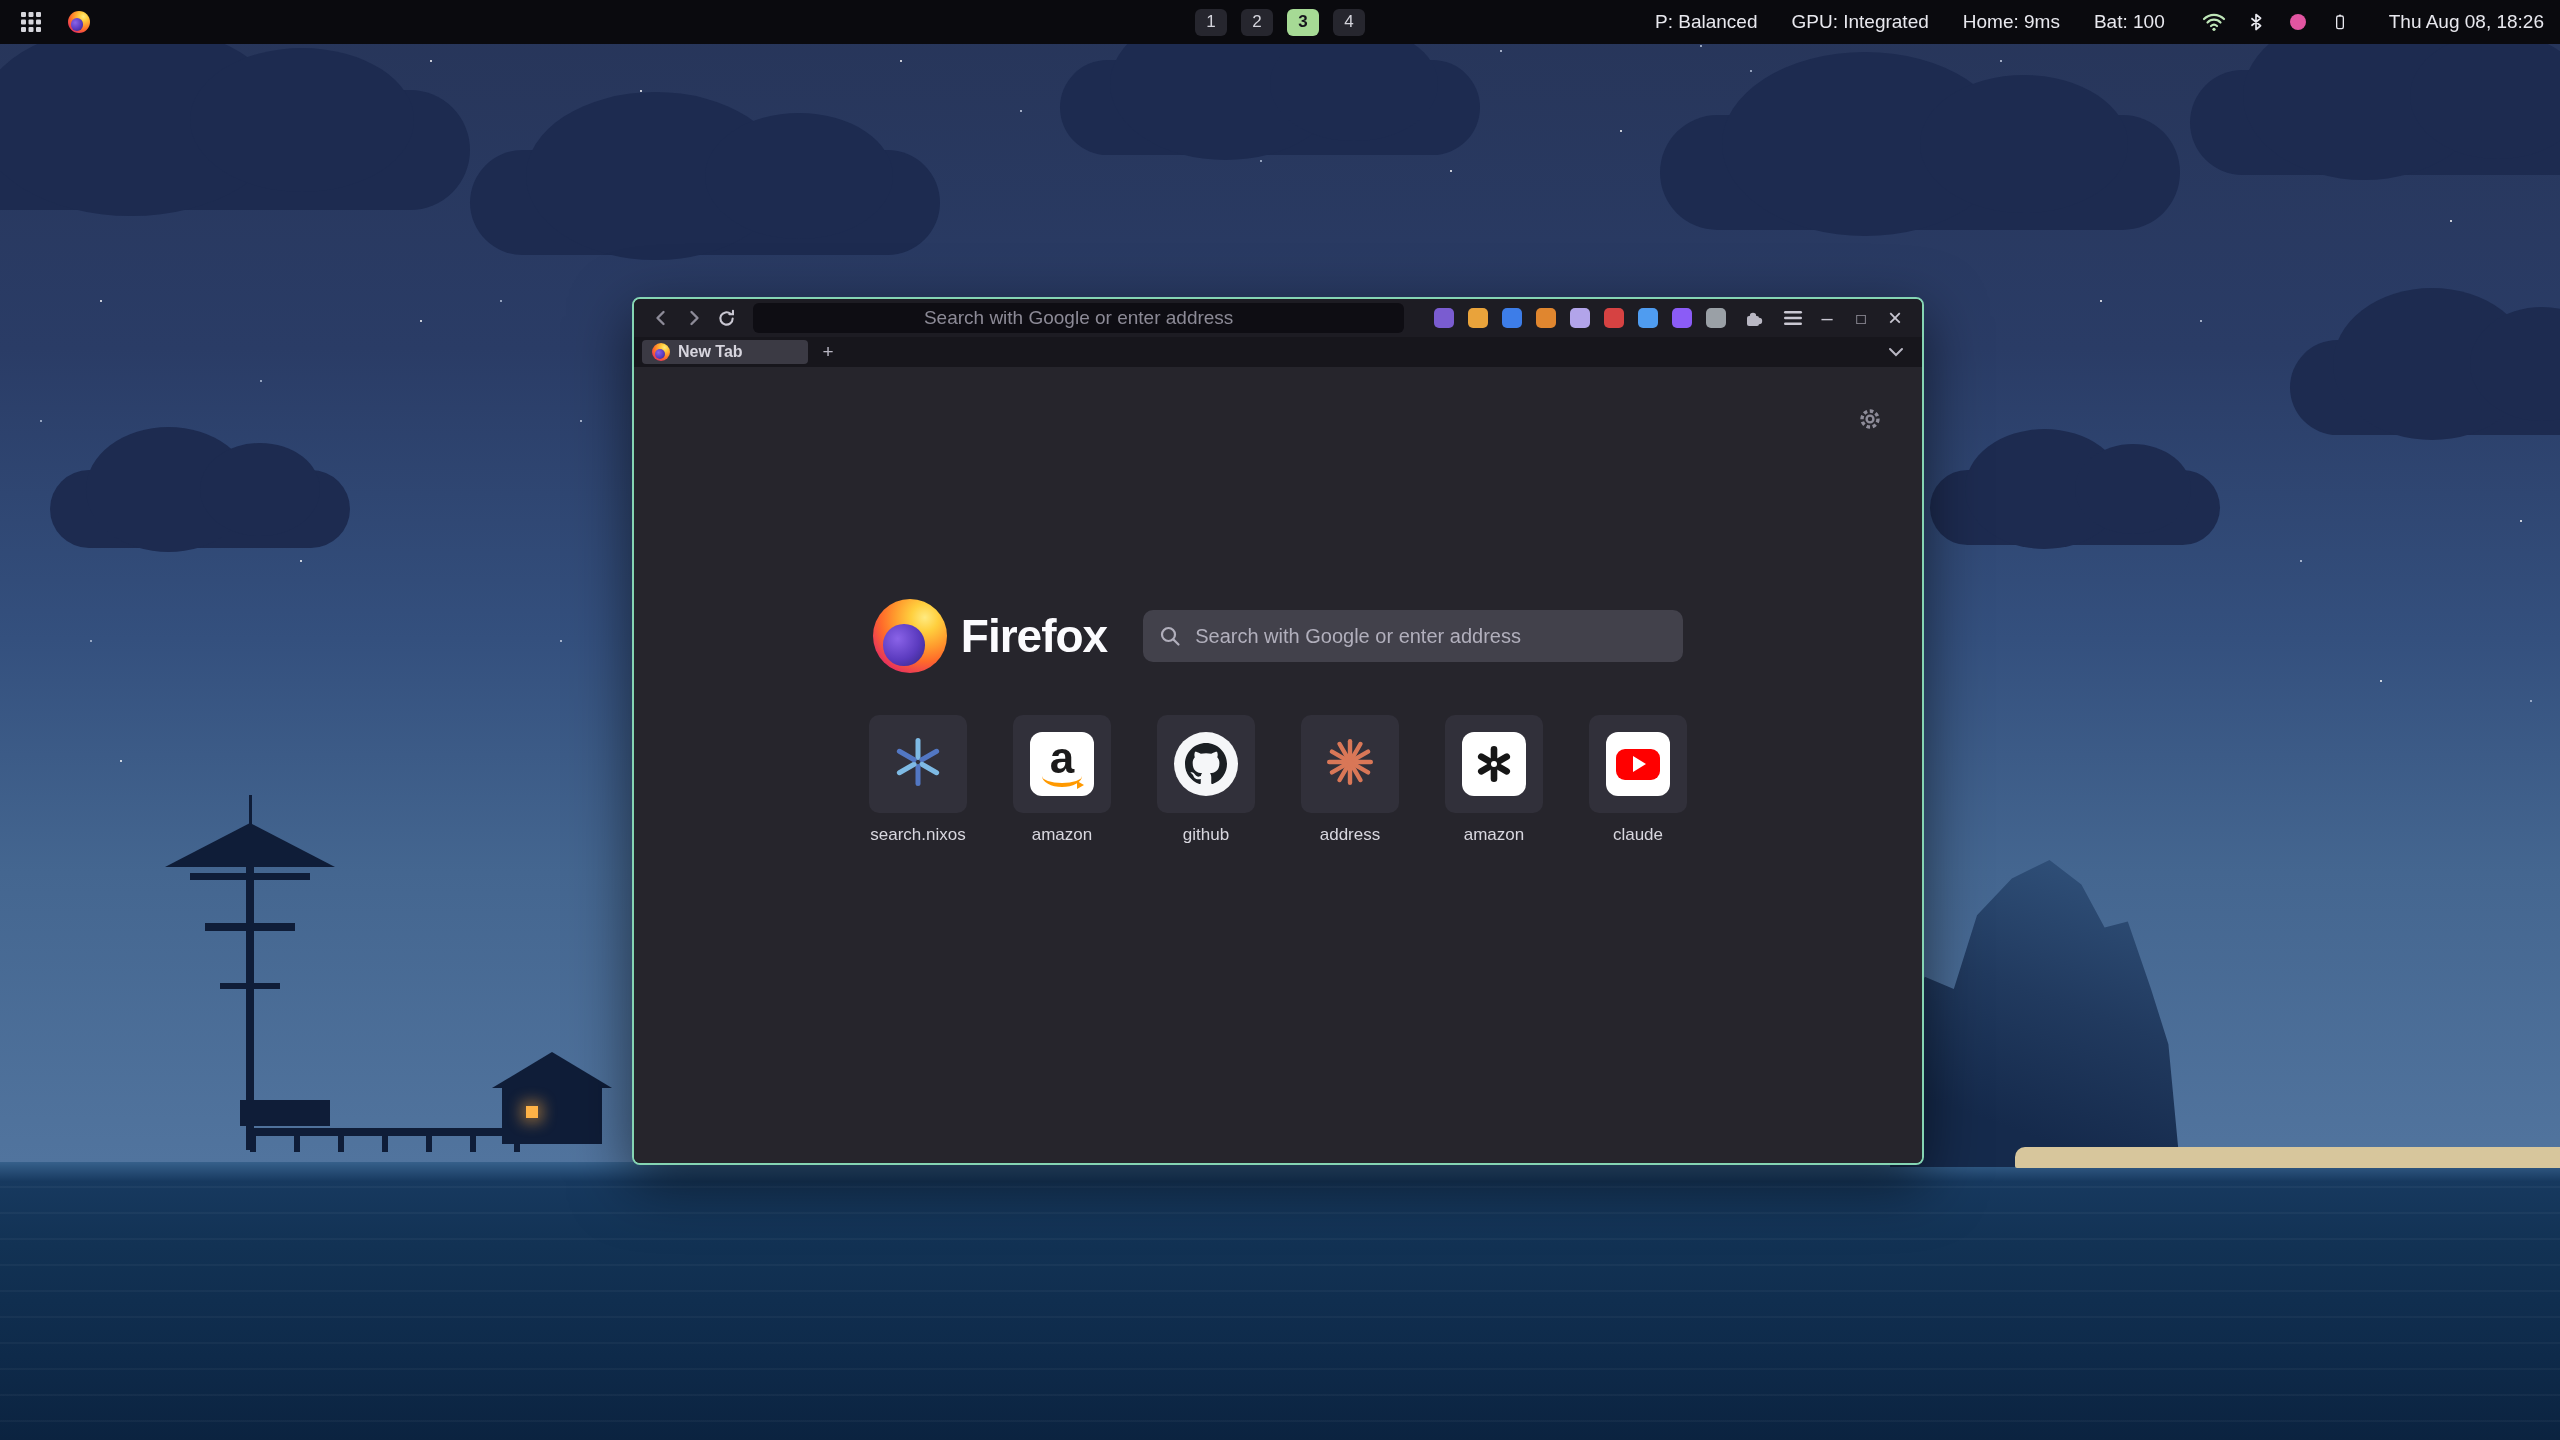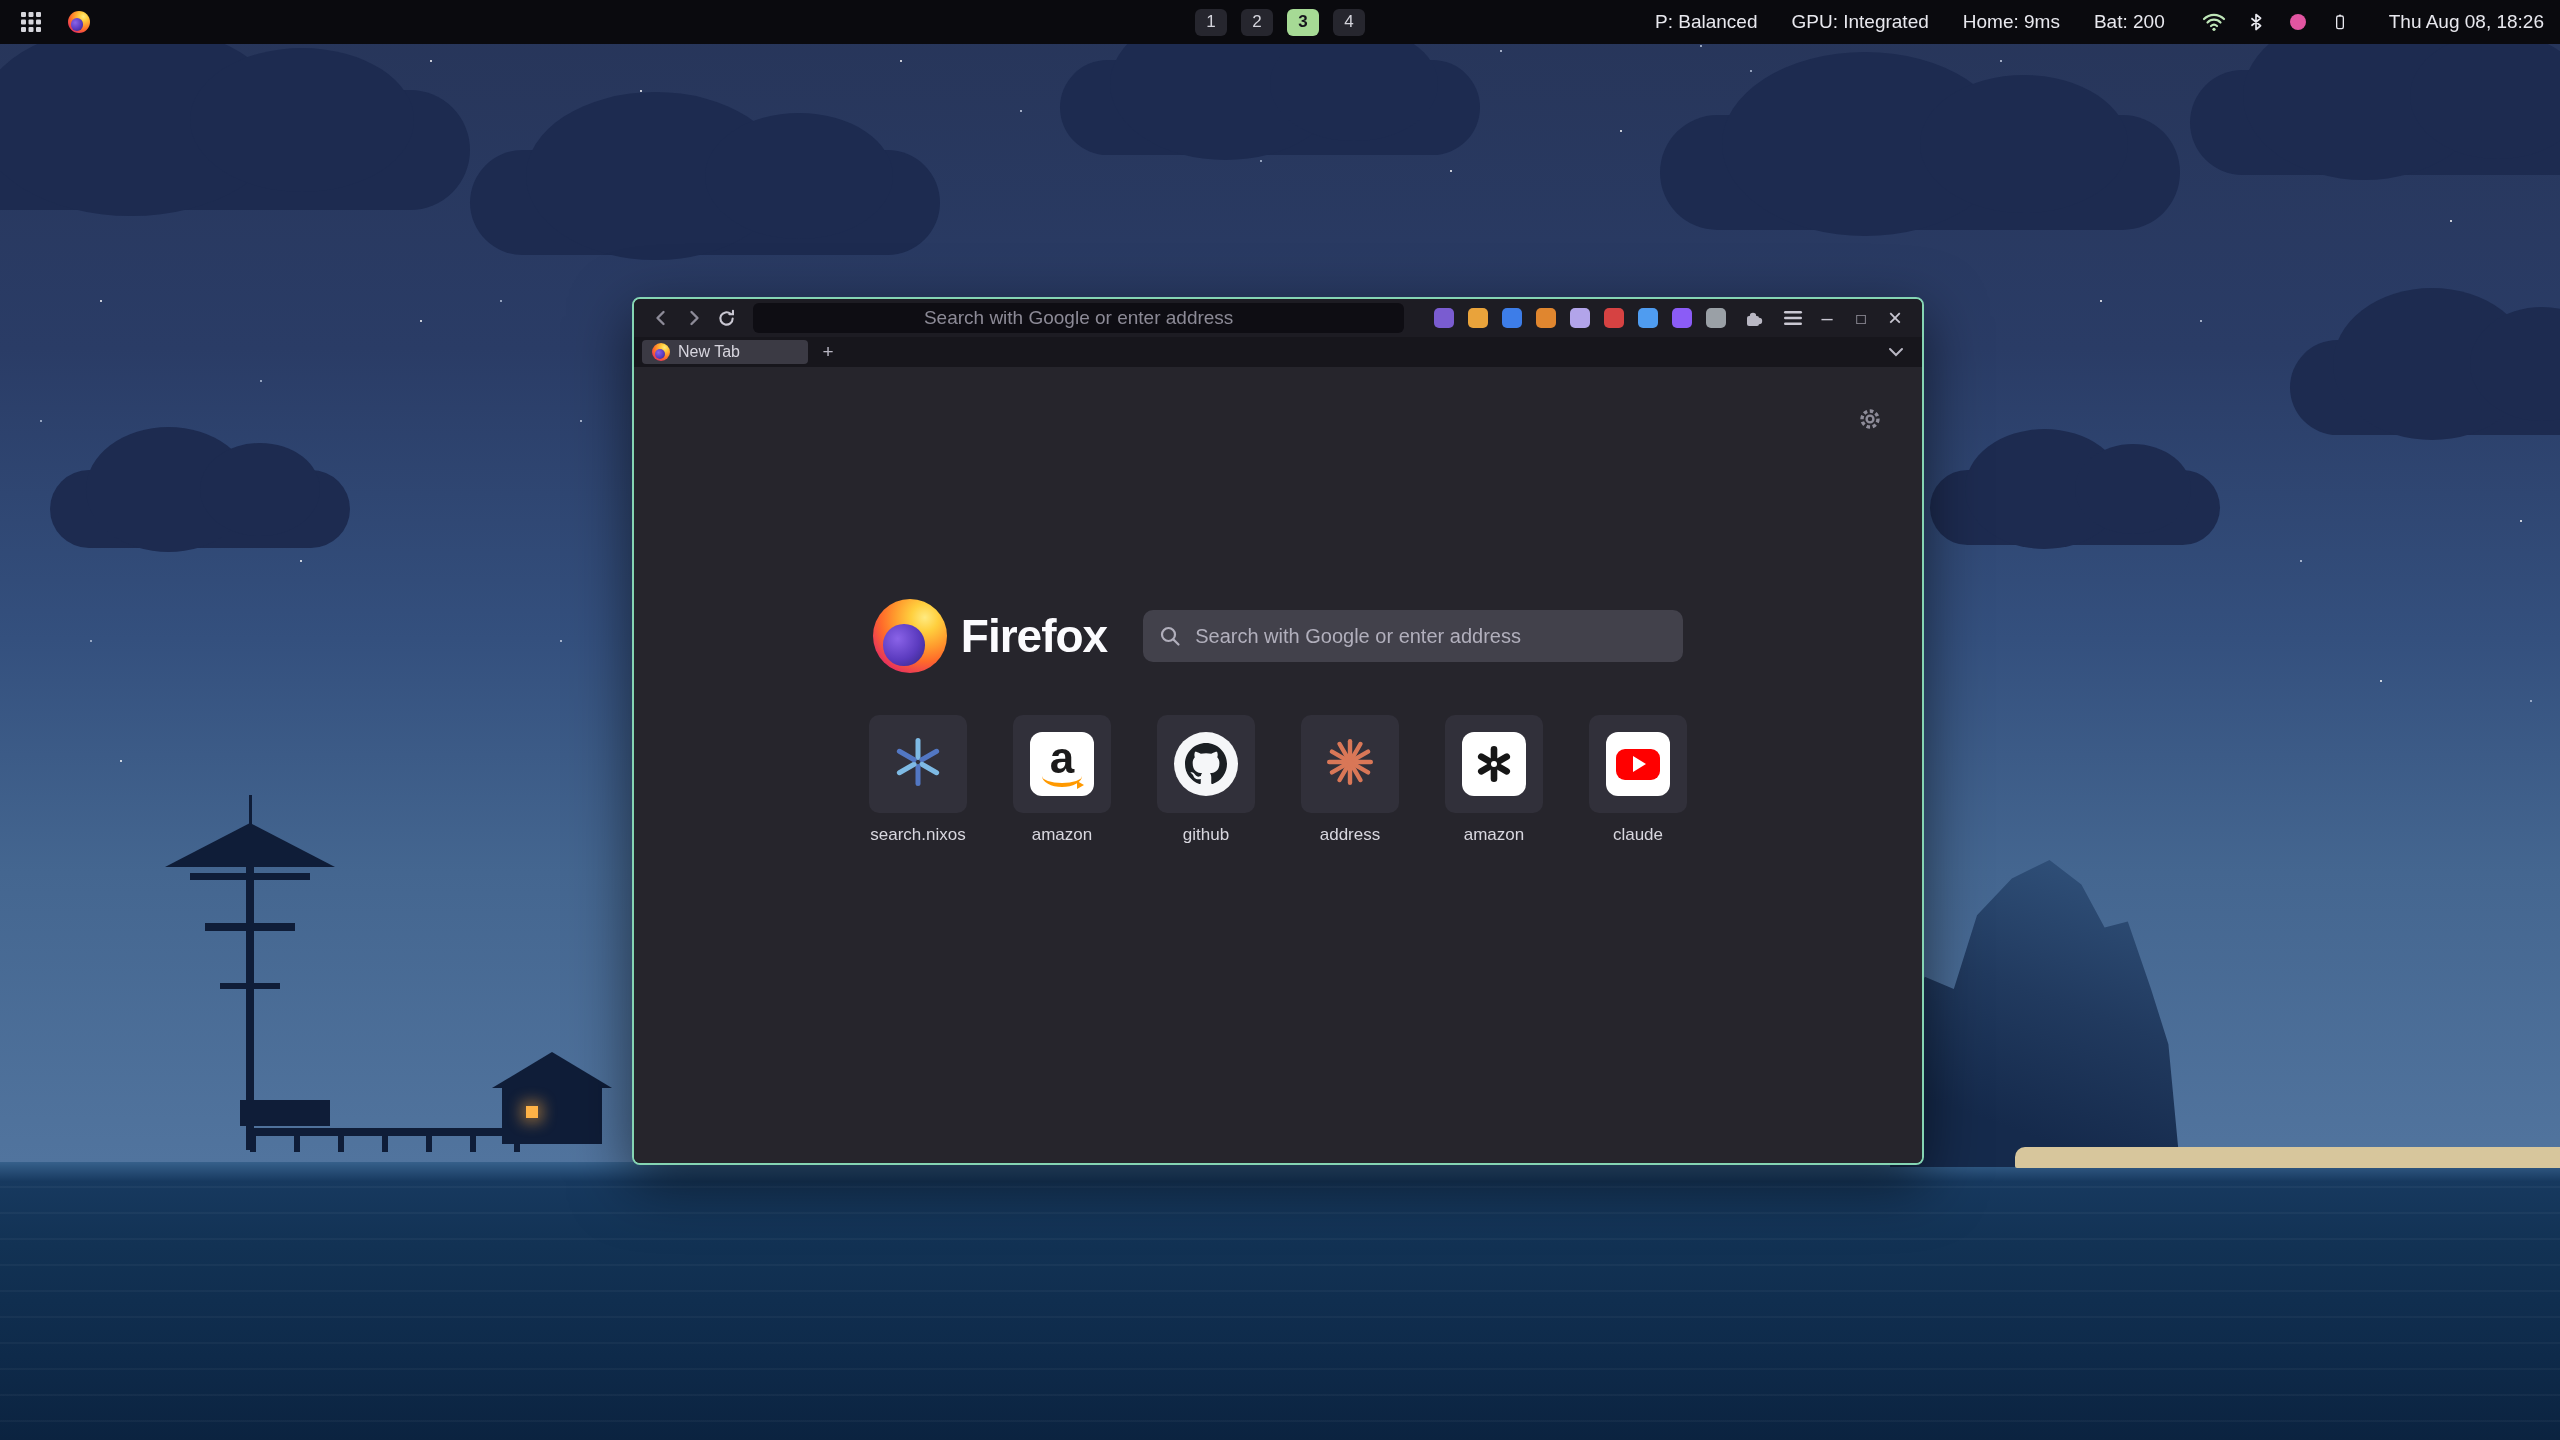--- a/index.html
+++ b/index.html
@@ -88,21 +88,21 @@
   .ext-dot { width:20px; height:20px; border-radius:5px; cursor:pointer; }
   .winctl { display:flex; align-items:center; gap:8px; margin-left:auto; }
   .ctl { width:26px; height:26px; display:flex; align-items:center; justify-content:center;
     color:#c7c5d0; cursor:pointer; border-radius:4px; }
   .ctl.close { font-size:24px; }
   .ctl.min { font-size:20px; }
   .ctl.max { font-size:15px; }
 
   .tabbar { height:30px; background:#17161c; display:flex; align-items:center; padding:0 8px; flex:0 0 auto; }
   .tab { width:166px; height:24px; background:#3b3a44; border-radius:4px; display:flex; align-items:center;
-    gap:8px; padding:0 10px; cursor:pointer; }
+    gap:8px; padding:0 10px; cursor:pointer;font-weight:bold; }
   .tab-label { color:#d7d5de; font-size:16px; white-space:nowrap; overflow:hidden; }
   .newtab-btn { width:24px; height:24px; margin-left:8px; display:flex; align-items:center; justify-content:center;
     color:#b9b7c3; font-size:19px; border-radius:4px; cursor:pointer; }
   .tablist-btn { margin-left:auto; margin-right:6px; width:24px; height:24px; display:flex; align-items:center;
     justify-content:center; cursor:pointer; }
 
   .content { position:relative; flex:1; background:#26252c; display:flex; flex-direction:column; align-items:center; }
   .gear-btn { position:absolute; top:40px; right:40px; cursor:pointer; }
   .hero { margin-top:232px; display:flex; align-items:center; }
   .fflogo { width:74px; height:74px; border-radius:50%; position:relative; flex:0 0 auto;
@@ -193,21 +193,21 @@
       <div class="ws">1</div>
       <div class="ws">2</div>
       <div class="ws active">3</div>
       <div class="ws">4</div>
     </div>
 
     <div class="status-group">
       <span>P: Balanced</span>
       <span>GPU: Integrated</span>
       <span>Home: 9ms</span>
-      <span>Bat: 200</span>
+      <span>Bat: 100</span>
       <div class="tray">
         <span class="iconbtn">
           <svg width="24" height="19" viewBox="0 0 24 19" fill="none" stroke="#bfe6b8" stroke-width="2.2" stroke-linecap="round">
             <path d="M2 6 a14 14 0 0 1 20 0"></path>
               <path d="M5.5 9.5 a9 9 0 0 1 13 0"></path>
               <path d="M9 13 a4.5 4.5 0 0 1 6 0"></path>
             <circle cx="12" cy="16.3" r="1.6" fill="#bfe6b8" stroke="none"></circle>
           </svg>
         </span>
         <span class="iconbtn">

